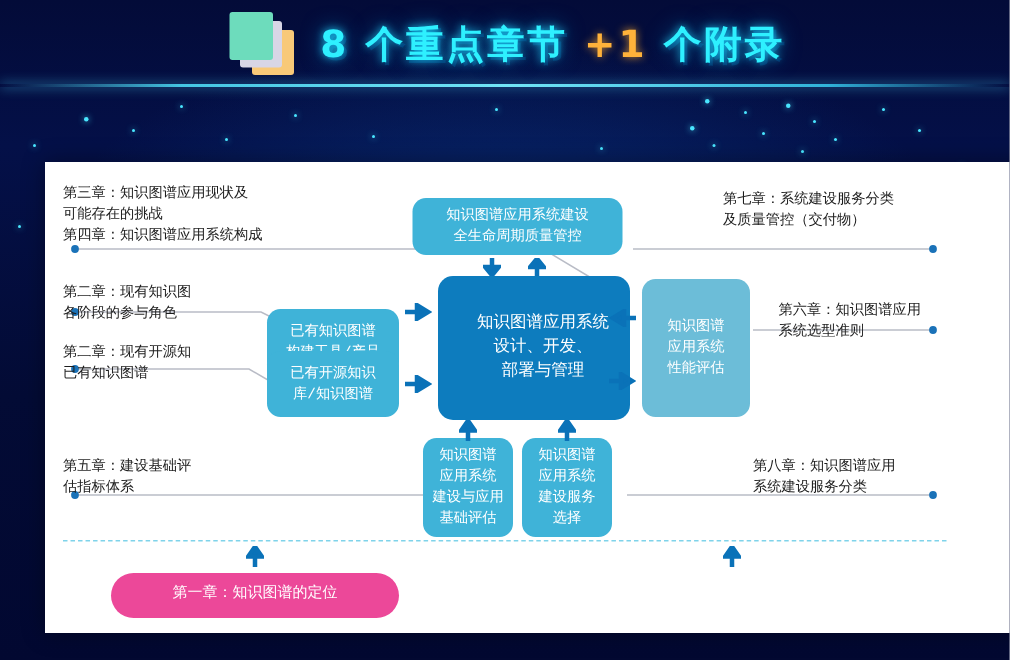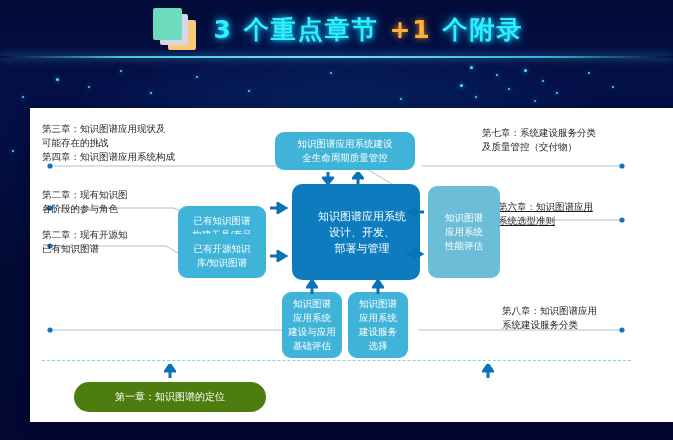--- a/index.html
+++ b/index.html
@@ -63,27 +63,27 @@
     white-space: pre-line;
   }
 
   
   #lines { position: absolute; left: 0; top: 0; width: 613px; height: 314px; pointer-events: none; }
 
   
   .node {
     position: absolute; border-radius: 9px;
     display: flex; align-items: center; justify-content: center; text-align: center;
-    font-family: Liberation Sans, sans-serif;
+    font-family: Liberation Mono, monospace;
     color: #ffffff; white-space: pre-line;
   }
   .node-teal  { background: #3fb3d8; font-size: 9.5px; line-height: 14px; }
   .node-lblue { background: #6cbdd8; font-size: 9.5px; line-height: 14px; }
   .node-core  { background: #0d7cbe; font-size: 11px; line-height: 16px; border-radius: 10px; padding-left: 12px; }
-  .node-pill  { background: #4d7c0f; border-radius: 16px; font-size: 10px; line-height: 14px; }
+  .node-pill  { background: #ec4899; border-radius: 16px; font-size: 10px; line-height: 14px; }
 
   
   .arrow { position: absolute; }
   .arrow svg { display: block; }
 
   
   #divider {
     position: absolute; left: 12px; top: 252px; width: 589px; height: 0;
     border-top: 1.5px dashed #7fd3ea;
   }
@@ -117,21 +117,21 @@
   <div class="particle" style="left:655px;top:150px;width:2px;height:2px;"></div>
   <div class="particle" style="left:12px;top:150px;width:2px;height:2px;"></div>
 </div>
 
 <div id="header">
   <div id="book-icon">
     <div class="sheet sheet-back"></div>
     <div class="sheet sheet-mid"></div>
     <div class="sheet sheet-front"></div>
   </div>
-  <div id="main-title"><span>3 个重点章节 </span><span class="plus">+1</span><span> 个附录</span></div>
+  <div id="main-title"><span>8 个重点章节 </span><span class="plus">+1</span><span> 个附录</span></div>
 </div>
 
 <div id="card">
 
   <svg id="lines" viewBox="0 0 613 314">
 
     <polyline points="20,58 332,58 372,82" fill="none" stroke="#b9bcc6" stroke-width="1"></polyline>
     <circle cx="20" cy="58" r="2.6" fill="#1a72b8"></circle>
 
     <polyline points="20,100 144,100 152,104" fill="none" stroke="#b9bcc6" stroke-width="1"></polyline>
@@ -153,24 +153,26 @@
     <circle cx="592" cy="222" r="2.6" fill="#1a72b8"></circle>
   </svg>
 
   <div class="chapter-label" style="left:12px; top:14px;">第三章：知识图谱应用现状及
 可能存在的挑战
 第四章：知识图谱应用系统构成</div>
   <div class="chapter-label" style="left:12px; top:80px;">第二章：现有知识图
 各阶段的参与角色</div>
   <div class="chapter-label" style="left:12px; top:120px;">第二章：现有开源知
 已有知识图谱</div>
+  <div class="chapter-label" style="left:12px; top:196px;">第五章：建设基础评
+估指标体系</div>
 
   <div class="chapter-label" style="left:452px; top:18px;">第七章：系统建设服务分类
 及质量管控（交付物）</div>
-  <div class="chapter-label" style="left:468px; top:92px;text-decoration:underline;">第六章：知识图谱应用
+  <div class="chapter-label" style="left:489px; top:92px;">第六章：知识图谱应用
 系统选型准则</div>
   <div class="chapter-label" style="left:472px; top:196px;">第八章：知识图谱应用
 系统建设服务分类</div>
 
   <div class="node node-teal" style="left:245px; top:24px; width:140px; height:38px;">知识图谱应用系统建设
 全生命周期质量管控</div>
 
   <div class="node node-teal" style="left:148px; top:78px; width:88px; height:44px;margin-top:20px;">已有知识图谱
 构建工具/产品</div>
 

